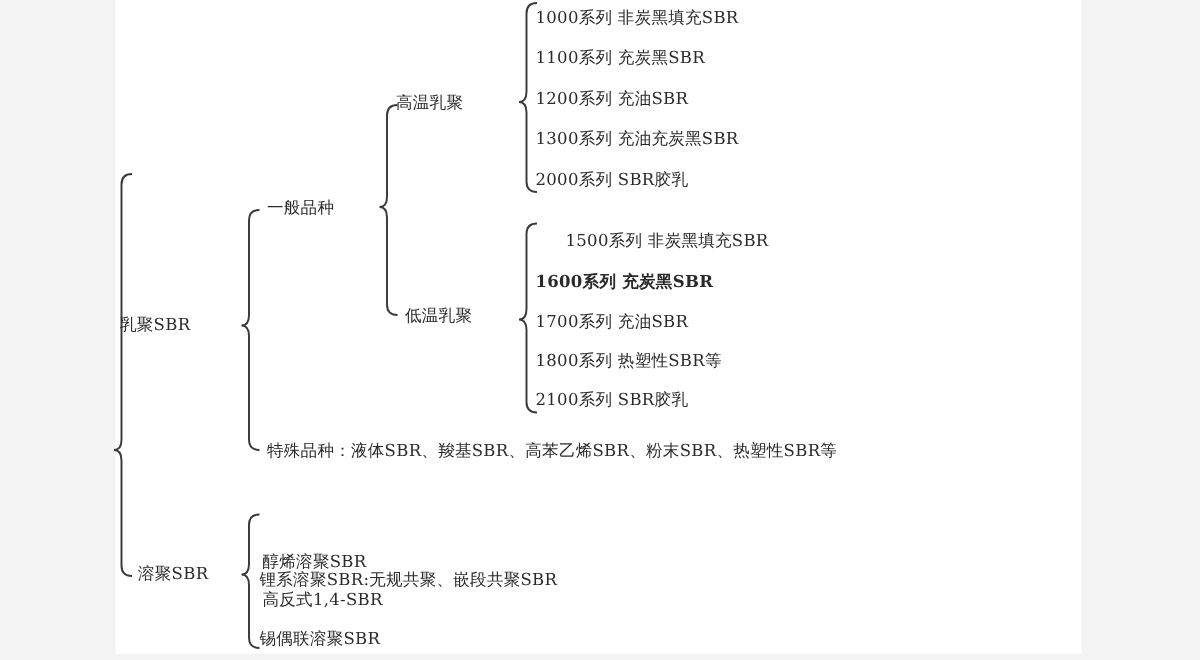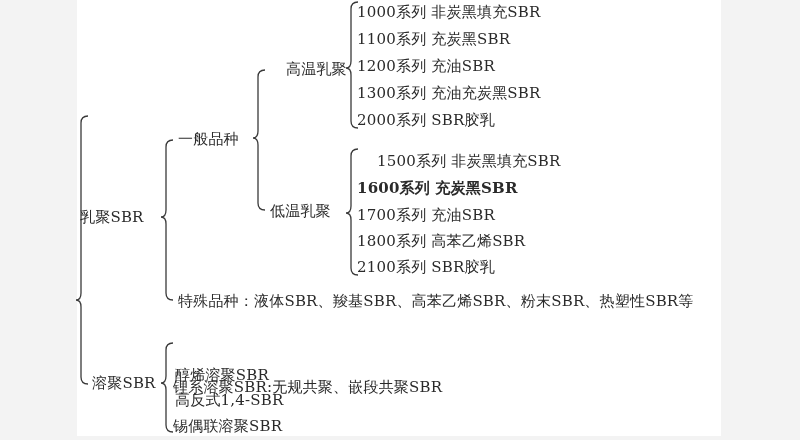--- a/index.html
+++ b/index.html
@@ -1,19 +1,19 @@
 <!DOCTYPE html>
 <html><head>
 <meta charset="utf-8">
 <style>
   html,body{margin:0;padding:0;}
   body{width:800px;height:440px;background:#f3f3f3;position:relative;overflow:hidden;
        font-family:"DejaVu Serif","Liberation Serif",serif;color:#2a2a2a;}
   #canvas{position:absolute;left:77px;top:0;width:644px;height:436px;background:#ffffff;}
-  .t{position:absolute;font-size:15px;line-height:18px;white-space:nowrap;letter-spacing:0.2px;}
+  .t{position:absolute;font-size:11px;line-height:18px;white-space:nowrap;letter-spacing:0.2px;}
   svg.br{position:absolute;left:0;top:0;width:800px;height:440px;pointer-events:none;}
   svg.br path{fill:none;stroke:#3a3a3a;stroke-width:1.3;}
 </style>
 </head>
 <body>
 
 <div id="canvas"></div>
 
 <svg class="br" viewBox="0 0 800 440">
 
@@ -29,31 +29,31 @@
 
   <path d="M173,343 Q166,343 166,350 L166,376 Q166,383 161,383 Q166,383 166,390 L166,425 Q166,432 173,432"></path>
 </svg>
 
 <div class="t" style="left:80px;top:208px;">乳聚SBR</div>
 <div class="t" style="left:92px;top:374px;">溶聚SBR</div>
 
 <div class="t" style="left:178px;top:130px;">一般品种</div>
 <div class="t" style="left:178px;top:292px;">特殊品种：液体SBR、羧基SBR、高苯乙烯SBR、粉末SBR、热塑性SBR等</div>
 
-<div class="t" style="left:286px;top:60px;">高温乳聚</div>
+<div class="t" style="left:264px;top:60px;">高温乳聚</div>
 <div class="t" style="left:270px;top:202px;">低温乳聚</div>
 
 <div class="t" style="left:357px;top:3px;">1000系列 非炭黑填充SBR</div>
 <div class="t" style="left:357px;top:30px;text-align:right;">1100系列 充炭黑SBR</div>
 <div class="t" style="left:357px;top:57px;">1200系列 充油SBR</div>
 <div class="t" style="left:357px;top:84px;">1300系列 充油充炭黑SBR</div>
 <div class="t" style="left:357px;top:111px;">2000系列 SBR胶乳</div>
 
 <div class="t" style="left:377px;top:152px;text-align:center;">1500系列 非炭黑填充SBR</div>
 <div class="t" style="left:357px;top:179px;font-weight:bold;">1600系列 充炭黑SBR</div>
 <div class="t" style="left:357px;top:206px;">1700系列 充油SBR</div>
-<div class="t" style="left:357px;top:232px;">1800系列 高苯乙烯SBR</div>
+<div class="t" style="left:357px;top:232px;">1800系列 热塑性SBR等</div>
 <div class="t" style="left:357px;top:258px;">2100系列 SBR胶乳</div>
 
 <div class="t" style="left:173px;top:340px;margin-top:38px;">锂系溶聚SBR:无规共聚、嵌段共聚SBR</div>
 <div class="t" style="left:175px;top:366px;">醇烯溶聚SBR</div>
 <div class="t" style="left:175px;top:391px;">高反式1,4-SBR</div>
 <div class="t" style="left:173px;top:417px;">锡偶联溶聚SBR</div>
 
 </body></html>

